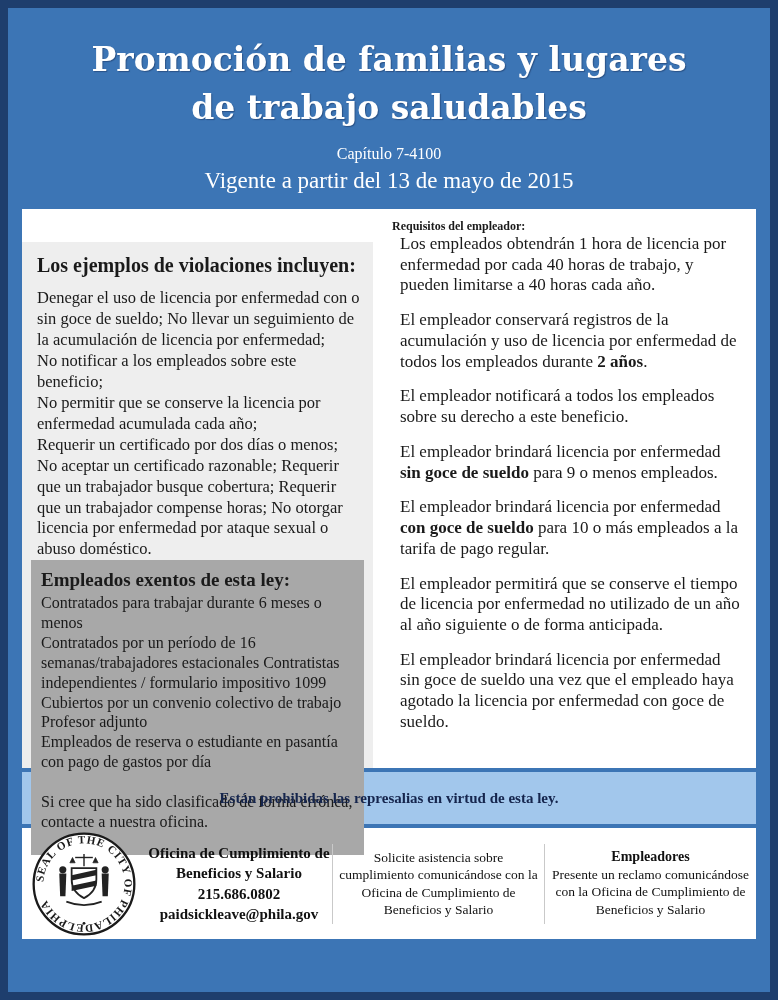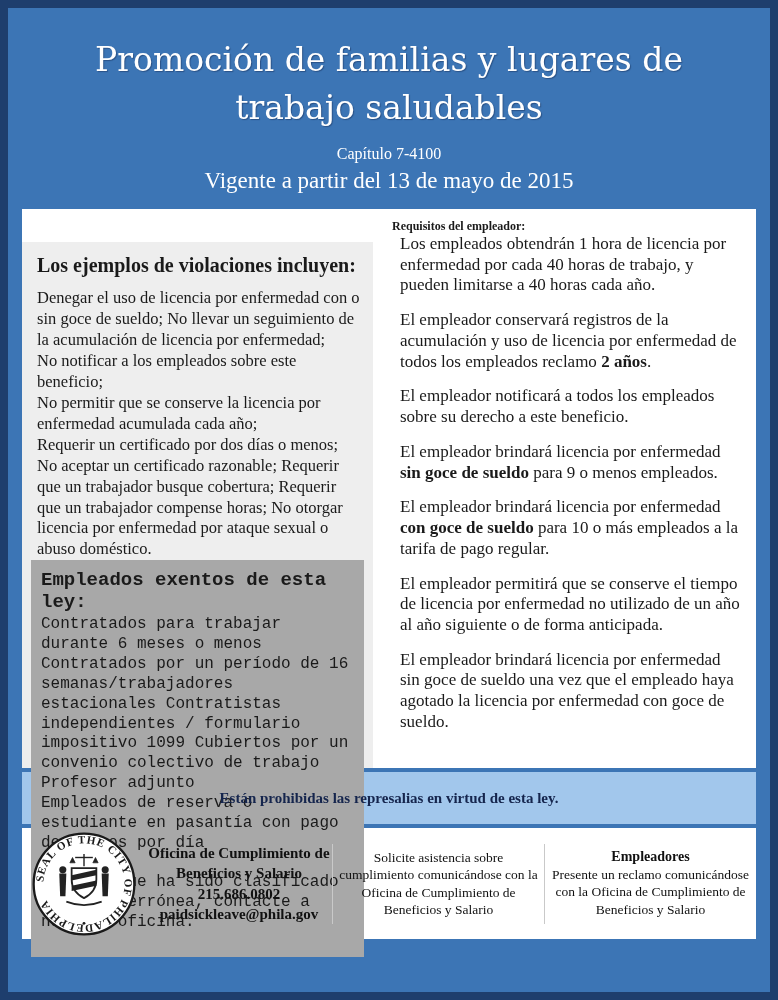--- a/index.html
+++ b/index.html
@@ -22,21 +22,21 @@
     overflow: hidden;
   }
 
   
   .header { height: 197px; text-align: center; color: #ffffff; }
   .poster-title {
     padding-top: 28px;
     margin: 0 auto;
     max-width: 650px;
     font-family: "DejaVu Serif", serif;
-    font-weight: normal;
+    font-weight: bold;
     font-size: 33px;
     line-height: 1.45;
     text-shadow: 1px 1px 1px rgba(20,40,80,0.45);
   }
   .poster-chapter { margin-top: 13px; font-size: 16px; }
   .poster-effective { margin-top: 5px; font-size: 23px; }
 
   
   .banner {
     margin: 0 14px;
@@ -65,21 +65,20 @@
     margin-top: 33px;
   }
   .violations { padding: 2px 3px 0 6px; }
   .violations-heading { font-size: 20px; font-weight: bold; margin-bottom: 11px; }
   .violations-body { font-size: 16.5px; line-height: 1.27; white-space: pre-line; }
 
   .exempt-box {
     margin-top: auto;
     background: var(--box-gray);
     padding: 9px 10px 24px 10px;
-    font-family: Liberation Mono, monospace;
   }
   .exempt-heading { font-size: 19px; font-weight: bold; margin-bottom: 2px; }
   .exempt-body { font-size: 16px; line-height: 1.24; white-space: pre-line; }
 
   .right-col { flex: 1; padding: 10px 15px 0 19px; }
   .requirements-heading { font-size: 12px; font-weight: bold; }
   .right-col p { font-size: 17px; line-height: 1.22; margin-bottom: 14px; margin-left: 8px; }
   .right-col p .b { font-weight: bold; }
 
   
@@ -126,21 +125,21 @@
 Contratados por un período de 16 semanas/trabajadores estacionales Contratistas independientes / formulario impositivo 1099 Cubiertos por un convenio colectivo de trabajo Profesor adjunto
 Empleados de reserva o estudiante en pasantía con pago de gastos por día
 
 Si cree que ha sido clasificado de forma errónea, contacte a nuestra oficina.</div>
       </div>
     </div>
 
     <div class="right-col">
       <div class="requirements-heading">Requisitos del empleador:</div>
       <p><span> Los empleados obtendrán 1 hora de licencia por enfermedad por cada 40 horas de trabajo, y pueden limitarse a 40 horas cada año.</span></p>
-      <p><span>El empleador conservará registros de la acumulación y uso de licencia por enfermedad de todos los empleados reclamo </span><span class="b">2 años</span><span>.</span></p>
+      <p><span>El empleador conservará registros de la acumulación y uso de licencia por enfermedad de todos los empleados durante </span><span class="b">2 años</span><span>.</span></p>
       <p><span>El empleador notificará a todos los empleados sobre su derecho a este beneficio.</span></p>
       <p><span>El empleador brindará licencia por enfermedad </span><span class="b">sin goce de sueldo</span><span> para 9 o menos empleados.</span></p>
       <p><span>El empleador brindará licencia por enfermedad </span><span class="b">con goce de sueldo</span><span> para 10 o más empleados a la tarifa de pago regular.</span></p>
       <p><span>El empleador permitirá que se conserve el tiempo de licencia por enfermedad no utilizado de un año al año siguiente o de forma anticipada.</span></p>
       <p><span>El empleador brindará licencia por enfermedad sin goce de sueldo una vez que el empleado haya agotado la licencia por enfermedad con goce de sueldo.</span></p>
     </div>
 
   </div>
 
   <div class="banner banner-bottom">Están prohibidas las represalias en virtud de esta ley.</div>

